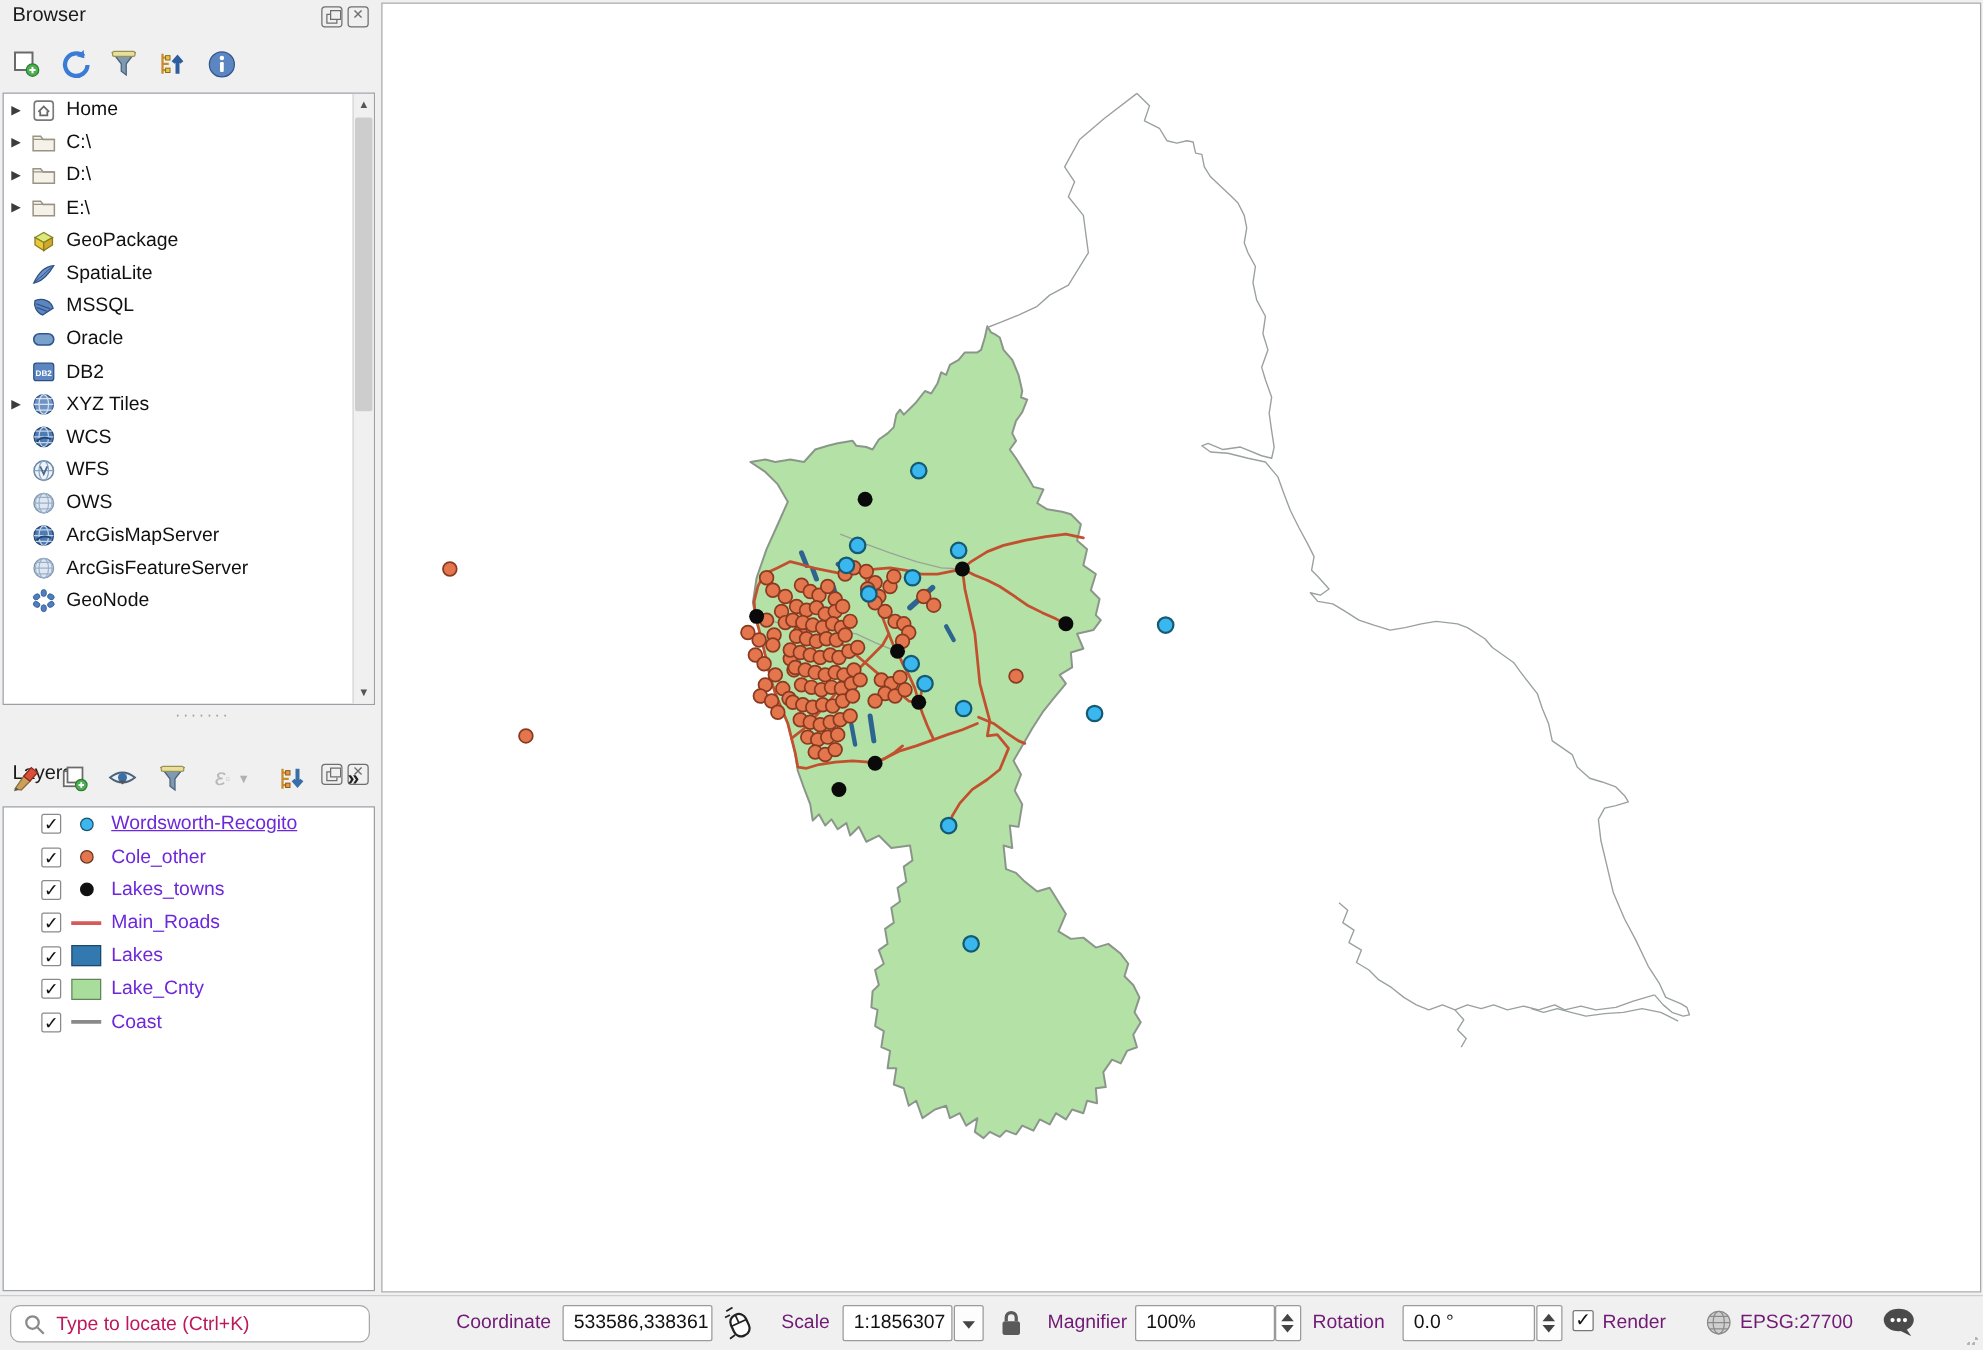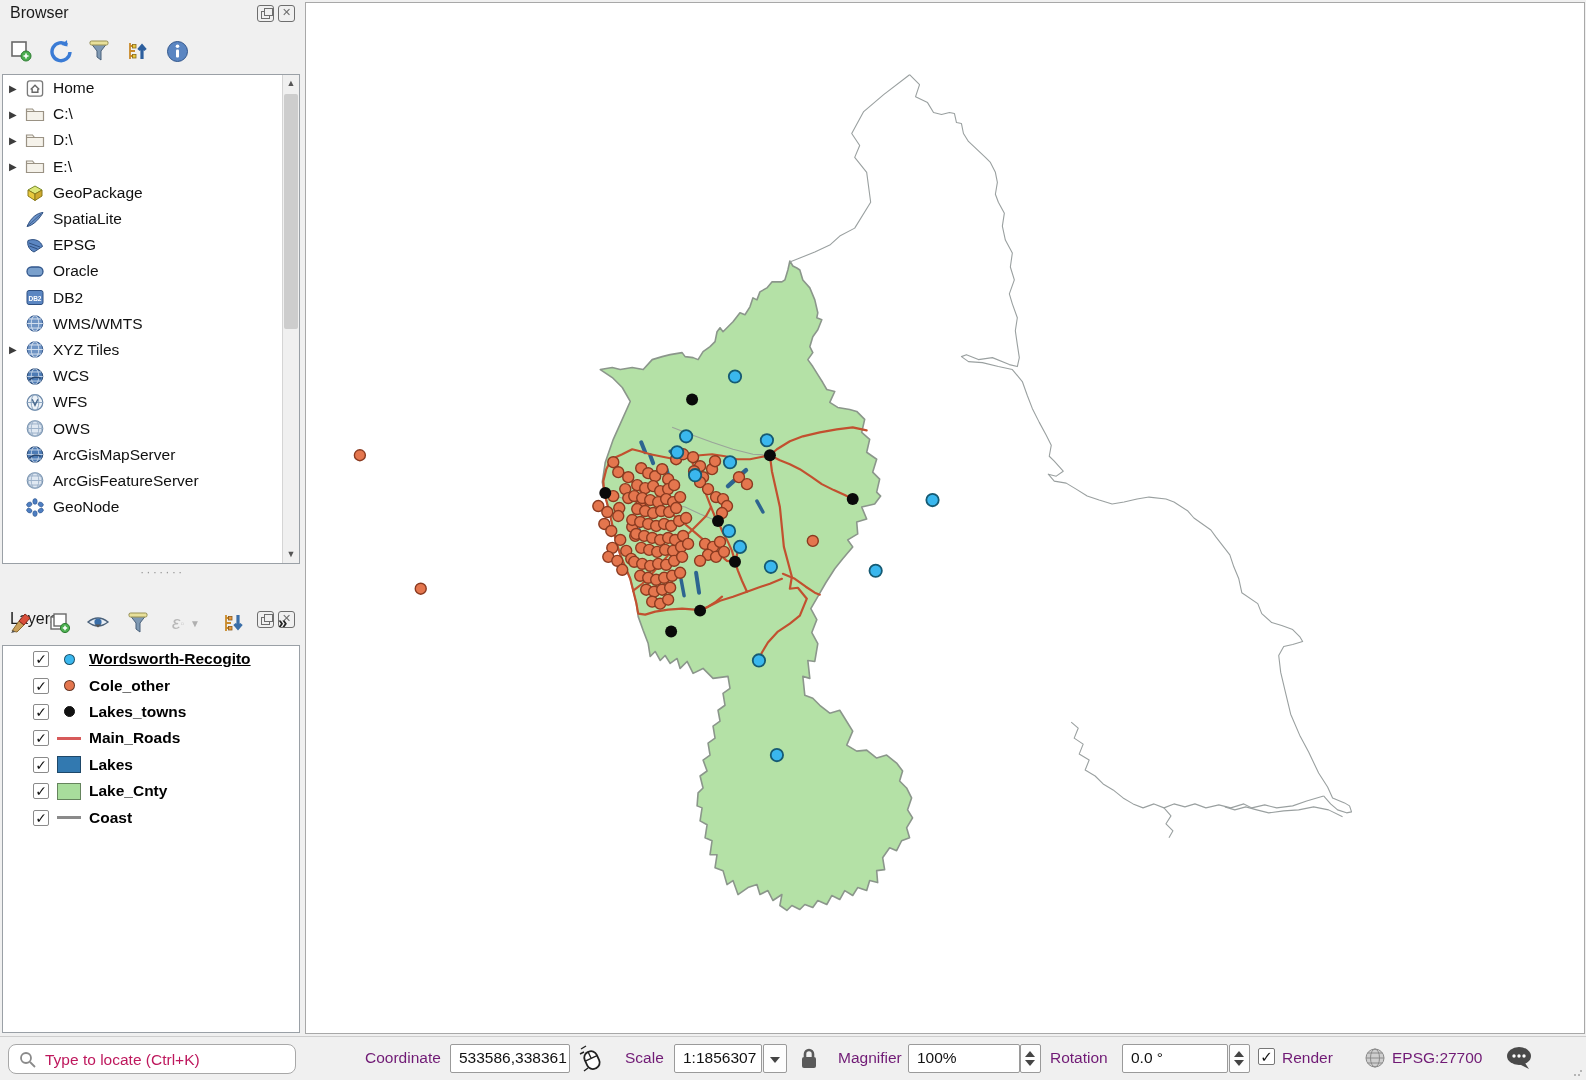--- a/index.html
+++ b/index.html
@@ -36,21 +36,21 @@
   #splitter { position:absolute; left:0; top:566px; width:302px; height:12px; }
   #splitter .dots { position:absolute; left:140px; top:-2px; color:#9a9a9a; font-size:13px; letter-spacing:2px; }
 
   
   #layers-box { position:absolute; left:2px; top:645px; width:298px; height:388px;
      background:#fff; border:1px solid #9aa0a6; }
   .layer-row { display:flex; align-items:center; height:26.4px; padding-left:30px; }
   .lyr-check { width:16px; height:16px; background:#fff; border:1px solid #8a8a8a; border-radius:2px;
      font-size:14px; font-weight:bold; color:#111; line-height:14px; text-align:center; flex:0 0 16px; }
   .lyr-swatch-cell { width:40px; display:flex; justify-content:center; flex:0 0 40px; }
-  .lyr-label { font-size:15.5px; font-weight:bold; color:#000000; white-space:nowrap; }
+  .lyr-label { font-size:15.5px; font-weight:normal; color:#6d28d9; white-space:nowrap; }
   .layer-row.selected .lyr-label { text-decoration:underline; }
   .sw-point { width:11px; height:11px; border-radius:50%; border:1px solid rgba(0,0,0,.55); }
   .sw-line  { width:24px; height:3px; }
   .sw-fill  { width:24px; height:17px; border:1px solid rgba(0,0,0,.4); }
 
   
   #map-canvas { position:absolute; left:305px; top:2px; width:1280px; height:1032px;
      background:#fff; border:1px solid #a8a8a8; }
   #map-svg { width:100%; height:100%; display:block; }
 
@@ -201,21 +201,21 @@
 
 
           <div class="tree-row">
             <span class="tree-arrow"></span>
             <span class="tree-icon">
               <svg viewBox="0 0 20 18">
                 <path d="M3,4 C10,1.5 16,4.5 17.5,10 L9,15.5 C4,13.5 1.8,8 3,4 Z" fill="#5b86c2" stroke="#2e4f80"></path>
                 <path d="M4,6.5 L15,10.5 M4.5,9.5 L12.5,12.5" stroke="#2e4f80" stroke-width="1" fill="none"></path>
               </svg>
             </span>
-            <span class="tree-label">EPSG</span>
+            <span class="tree-label">MSSQL</span>
           </div>
 
           <div class="tree-row">
             <span class="tree-arrow"></span>
             <span class="tree-icon">
               <svg viewBox="0 0 20 16">
                 <rect x="2" y="3.5" width="16" height="9" rx="4.5" fill="#7aa0cc" stroke="#31568c" stroke-width="1.3"></rect>
               </svg>
             </span>
             <span class="tree-label">Oracle</span>
@@ -225,31 +225,20 @@
             <span class="tree-arrow"></span>
             <span class="tree-icon">
               <svg viewBox="0 0 20 19">
                 <rect x="2" y="2.5" width="16" height="14" rx="2" fill="#5b86c2" stroke="#2e4f80"></rect>
                 <text x="10" y="12.5" font-size="6.5" fill="#fff" text-anchor="middle" font-weight="bold" font-family="sans-serif">DB2</text>
               </svg>
             </span>
             <span class="tree-label">DB2</span>
           </div>
 
-          <div class="tree-row">
-            <span class="tree-arrow"></span>
-            <span class="tree-icon">
-              <svg viewBox="0 0 20 20">
-                <circle cx="10" cy="10" r="8.2" fill="#6f94c4" stroke="#31568c"></circle>
-                <ellipse cx="10" cy="10" rx="4" ry="8.2" fill="none" stroke="#d7e3f0" stroke-width="1"></ellipse>
-                <path d="M1.8,10 h16.4 M3.2,5.2 h13.6 M3.2,14.8 h13.6" stroke="#d7e3f0" stroke-width="1" fill="none"></path>
-              </svg>
-            </span>
-            <span class="tree-label">WMS/WMTS</span>
-          </div>
 
           <div class="tree-row">
             <span class="tree-arrow">▶</span>
             <span class="tree-icon">
               <svg viewBox="0 0 20 20">
                 <circle cx="10" cy="10" r="8.2" fill="#6f94c4" stroke="#31568c"></circle>
                 <ellipse cx="10" cy="10" rx="4" ry="8.2" fill="none" stroke="#d7e3f0" stroke-width="1"></ellipse>
                 <path d="M1.8,10 h16.4 M3.2,5.2 h13.6 M3.2,14.8 h13.6" stroke="#d7e3f0" stroke-width="1" fill="none"></path>
               </svg>
             </span>

